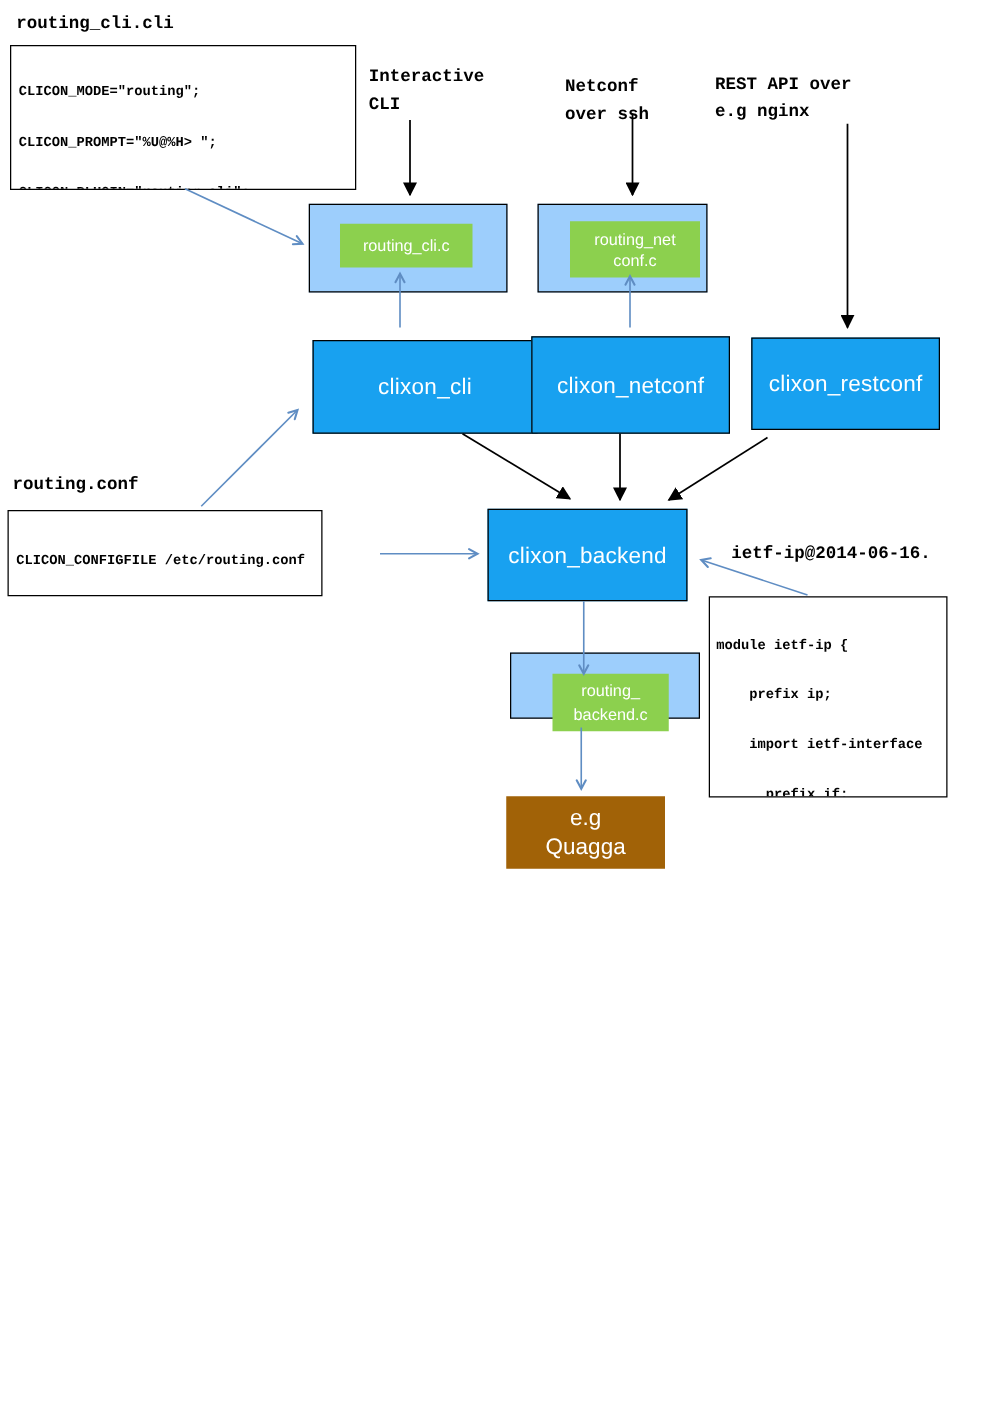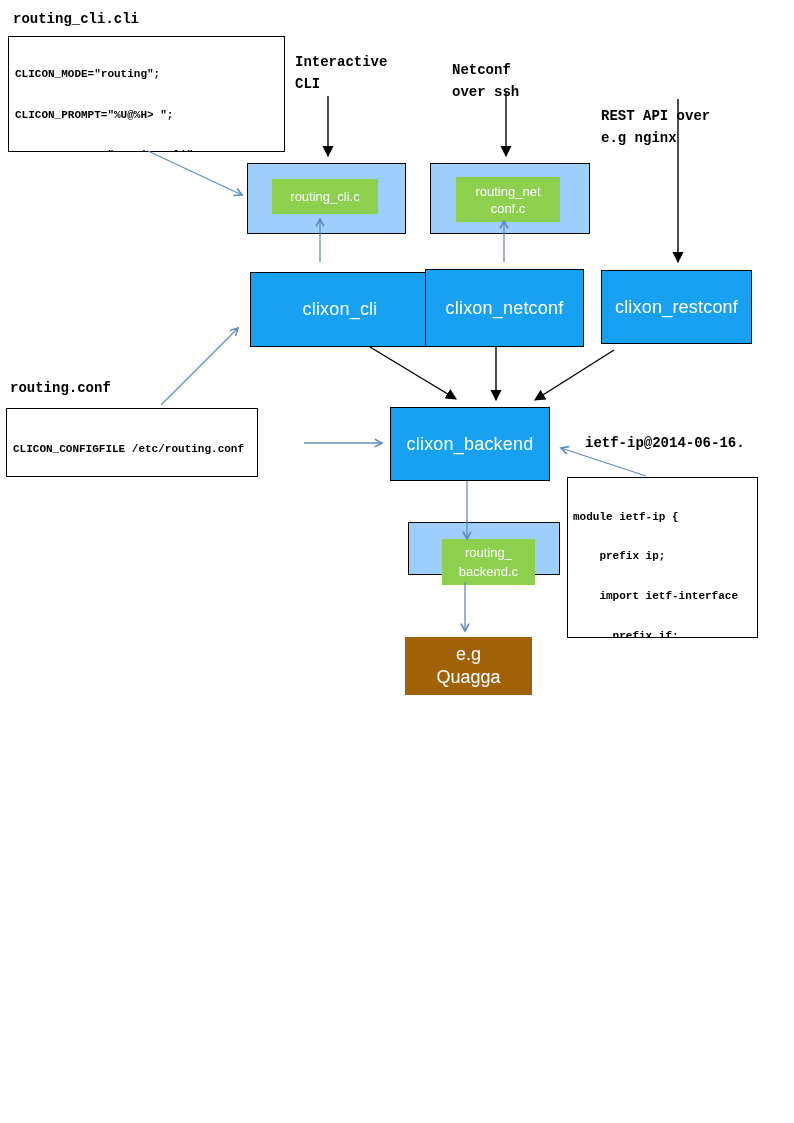--- a/index.html
+++ b/index.html
@@ -41,27 +41,27 @@
     
     
     
     
   </div>
 
   <div class="annotation" style="left:295px;top:51px;width:112px;">Interactive
 CLI</div>
   <div class="annotation" style="left:452px;top:59px;width:105px;">Netconf
 over ssh</div>
-  <div class="annotation" style="left:601px;top:57px;width:152px;margin-top:48px;">REST API over
+  <div class="annotation" style="left:572px;top:57px;width:152px;">REST API over
 e.g nginx</div>
 
   <div class="lightblue" style="left:247px;top:163px;width:159px;height:71px;">
     <div class="chip" style="left:24px;top:15px;width:106px;height:35px;">routing_cli.c</div>
   </div>
-  <div class="lightblue" style="left:430px;top:163px;width:160px;height:71px;">
+  <div class="lightblue" style="left:430px;top:163px;width:136px;height:71px;">
     <div class="chip" style="left:25px;top:13px;width:104px;height:45px;">routing_net
 conf.c</div>
   </div>
 
   <div class="bluebox" style="left:250px;top:272px;width:180px;height:75px;">clixon_cli</div>
   <div class="bluebox" style="left:425px;top:269px;width:159px;height:78px;">clixon_netconf</div>
   <div class="bluebox" style="left:601px;top:270px;width:151px;height:74px;">clixon_restconf</div>
   <div class="bluebox" style="left:390px;top:407px;width:160px;height:74px;">clixon_backend</div>
 
   <div class="file-title" style="left:10px;top:379px;">routing.conf</div>

